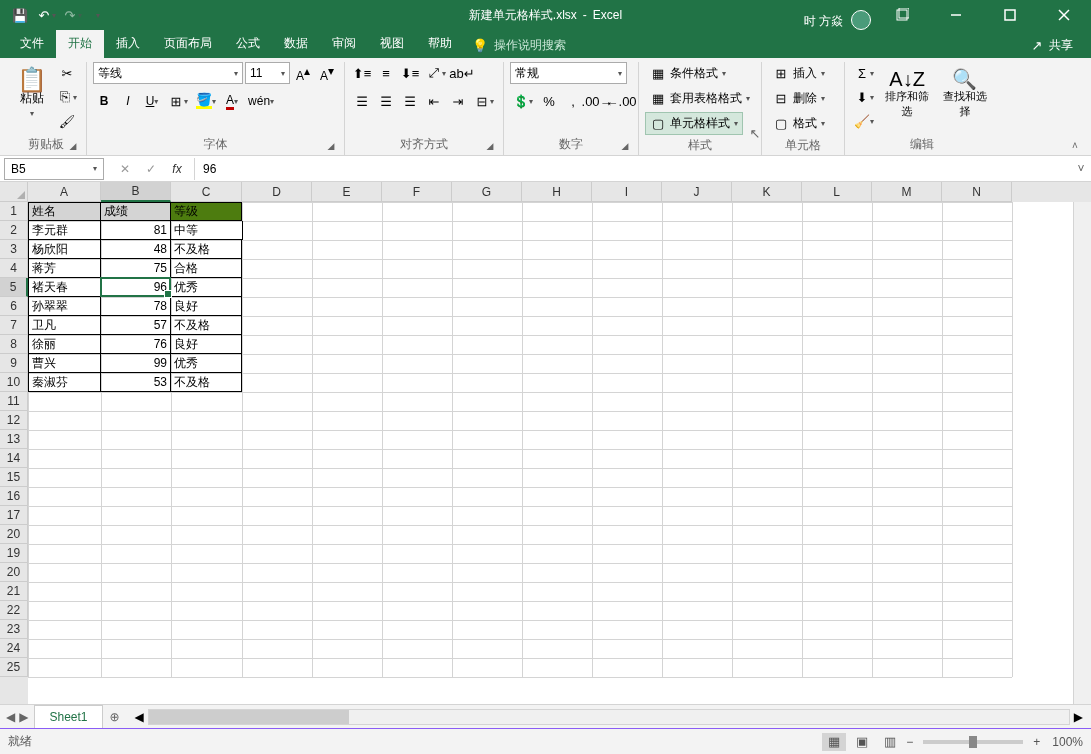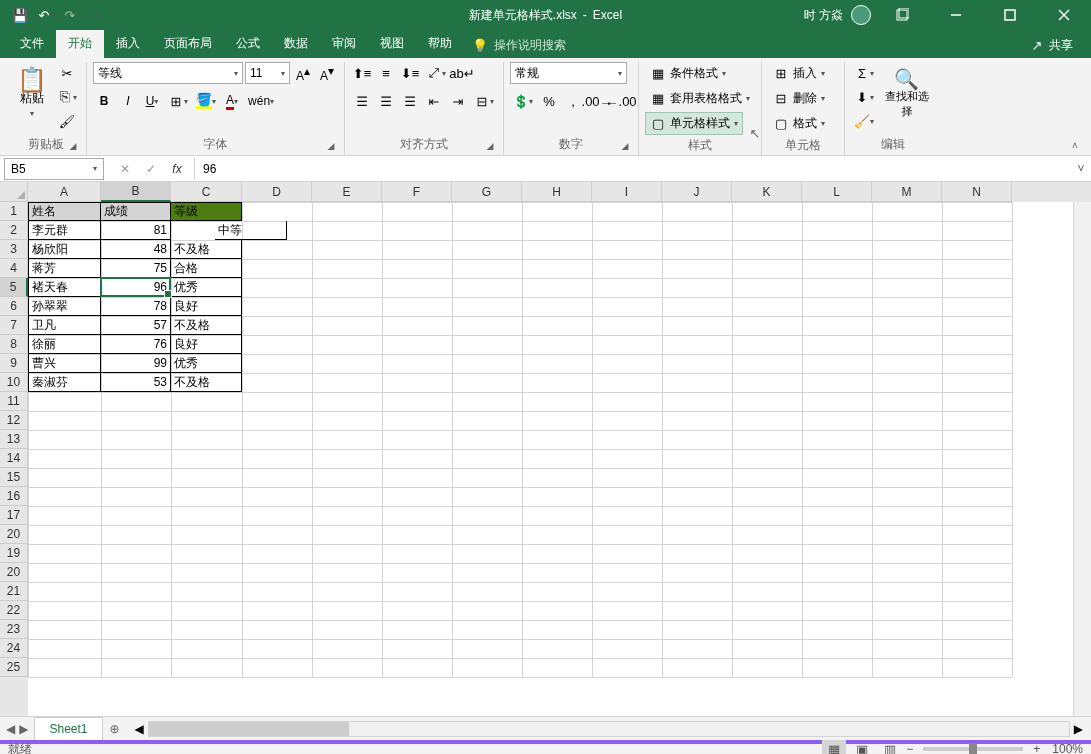--- a/index.html
+++ b/index.html
@@ -1,21 +1,21 @@
 <!DOCTYPE html>
 <html><head>
 <meta charset="utf-8">
 <style>
 *{box-sizing:border-box;margin:0;padding:0;font-family:"Microsoft YaHei",Arial,sans-serif;font-size:12px;user-select:none}
 body{width:1091px;height:754px;background:#fff;overflow:hidden;display:flex;flex-direction:column}
 .titlebar{height:30px;background:#217346;color:#fff;display:flex;align-items:center;position:relative}
 .qat{display:flex;align-items:center;gap:2px;padding-left:8px}
 .qat-btn{width:24px;height:24px;display:flex;align-items:center;justify-content:center;color:#fff}
 .title-center{position:absolute;left:50%;transform:translateX(-50%);display:flex;align-items:center;gap:6px;color:#fff}
-.title-right{margin-left:auto;display:flex;align-items:center;gap:8px;padding-right:4px}
+.title-right{margin-left:auto;display:flex;align-items:flex-end;gap:8px;padding-right:4px}
 .user-circle{width:20px;height:20px;border-radius:50%;background:#4a9b7a;border:1px solid #fff}
 .win-btn{width:46px;height:30px;display:flex;align-items:center;justify-content:center;color:#fff}
 .menubar{height:28px;background:#217346;display:flex;align-items:flex-end;padding-left:8px;color:#fff}
 .menu-item{padding:6px 12px;color:#fff;cursor:pointer}
 .menu-item.active{background:#f3f3f3;color:#217346}
 .menu-right{margin-left:auto;display:flex;align-items:center;padding-right:10px;gap:6px}
 .tell-me{display:flex;align-items:center;gap:6px;color:#c8e6d6;padding:4px 8px}
 .share-btn{display:flex;align-items:center;gap:4px;color:#fff;padding:4px 8px}
 .ribbon{height:98px;background:#f3f3f3;border-bottom:1px solid #d4d4d4;display:flex;padding:4px 6px 0 6px}
 .ribbon-group{display:flex;flex-direction:column;border-right:1px solid #d4d4d4;padding:0 6px;position:relative}
@@ -60,21 +60,21 @@
 .vscroll{position:absolute;right:0;top:20px;bottom:0;width:18px;background:#f0f0f0;border-left:1px solid #d4d4d4}
 
 .sheet-tabs{height:24px;background:#f3f3f3;border-top:1px solid #d4d4d4;display:flex;align-items:center}
 .tab-nav{display:flex;align-items:center;padding:0 6px;gap:4px;color:#666}
 .sheet-tab{height:24px;padding:0 14px;display:flex;align-items:center;background:#fff;border:1px solid #ccc;border-bottom:none;color:#217346}
 .add-sheet{width:24px;height:24px;display:flex;align-items:center;justify-content:center;color:#666}
 .hscroll-area{flex:1;display:flex;align-items:center;padding:0 8px}
 .hscroll{flex:1;height:16px;background:#f0f0f0;border:1px solid #d4d4d4;position:relative;margin:0 4px}
 .hscroll-thumb{position:absolute;left:0;top:0;height:100%;width:200px;background:#cdcdcd}
 
-.statusbar{height:14px;background:#f3f3f3;border-top:4px solid #8b5cf6;display:flex;align-items:center;padding:0 8px;color:#555}
+.statusbar{height:26px;background:#f3f3f3;border-top:1px solid #8b5cf6;display:flex;align-items:center;padding:0 8px;color:#555}
 .sb-right{margin-left:auto;display:flex;align-items:center;gap:4px}
 .view-btn{width:24px;height:18px;display:flex;align-items:center;justify-content:center;border:1px solid transparent}
 .view-btn.active{background:#d4d4d4}
 .zoom-slider{width:100px;height:4px;background:#ccc;position:relative;margin:0 6px}
 .zoom-thumb{position:absolute;left:50%;top:-4px;width:8px;height:12px;background:#888;transform:translateX(-50%)}
 svg{pointer-events:none}
 </style>
 </head>
 <body>
 
@@ -348,20 +348,24 @@
             <span class="dd-arrow">▾</span>
           </div>
         <div class="rb-btn">
             <span class="ico">⬇</span>
             <span class="dd-arrow">▾</span>
           </div>
         <div class="rb-btn">
             <span class="ico">🧹</span>
             <span class="dd-arrow">▾</span>
           </div>
+      </div>
+      <div class="rb-btn-lg" style="width:56px">
+        <span class="ico" style="font-size:20px">A↓Z</span>
+        <span style="font-size:11px;text-align:center">排序和筛选</span>
       </div>
       <div class="rb-btn-lg" style="width:56px">
         <span class="ico" style="font-size:20px">🔍</span>
         <span style="font-size:11px;text-align:center">查找和选择</span>
       </div>
     </div>
     <div class="ribbon-group-label"><span>编辑</span></div>
   </div>
   <div class="collapse-ribbon-btn">˄</div>
 </div>
@@ -477,21 +481,21 @@
         <div style="position: absolute; left: 0px; top: 399px; height: 0px; width: 984px; border-top: 1px solid rgb(212, 212, 212);"></div>
         <div style="position: absolute; left: 0px; top: 418px; height: 0px; width: 984px; border-top: 1px solid rgb(212, 212, 212);"></div>
         <div style="position: absolute; left: 0px; top: 437px; height: 0px; width: 984px; border-top: 1px solid rgb(212, 212, 212);"></div>
         <div style="position: absolute; left: 0px; top: 456px; height: 0px; width: 984px; border-top: 1px solid rgb(212, 212, 212);"></div>
         <div style="position: absolute; left: 0px; top: 475px; height: 0px; width: 984px; border-top: 1px solid rgb(212, 212, 212);"></div>
         <div class="cell" style="left: 0px; top: 0px; width: 73px; border-width: 1px; border-style: solid; border-color: rgb(0, 0, 0); background: rgb(212, 212, 212);">姓名</div>
         <div class="cell" style="left: 73px; top: 0px; width: 70px; border-right: 1px solid rgb(0, 0, 0); border-bottom: 1px solid rgb(0, 0, 0); border-top: 1px solid rgb(0, 0, 0); background: rgb(212, 212, 212);">成绩</div>
         <div class="cell" style="left: 143px; top: 0px; width: 71px; border-right: 1px solid rgb(0, 0, 0); border-bottom: 1px solid rgb(0, 0, 0); border-top: 1px solid rgb(0, 0, 0); background: #4d7c0f;">等级</div>
         <div class="cell" style="left: 0px; top: 19px; width: 73px; border-right: 1px solid rgb(0, 0, 0); border-bottom: 1px solid rgb(0, 0, 0); border-left: 1px solid rgb(0, 0, 0);">李元群</div>
         <div class="cell right" style="left: 73px; top: 19px; width: 70px; border-right: 1px solid rgb(0, 0, 0); border-bottom: 1px solid rgb(0, 0, 0);">81</div>
-        <div class="cell" style="left: 143px; top: 19px; width: 72px; border-right: 1px solid rgb(0, 0, 0); border-bottom: 1px solid rgb(0, 0, 0); margin-left: 44px;">中等</div>
+        <div class="cell" style="left: 143px; top: 19px; width: 72px; border-right: 1px solid rgb(0, 0, 0); border-bottom: 1px solid rgb(0, 0, 0);">中等</div>
         <div class="cell" style="left: 0px; top: 38px; width: 73px; border-right: 1px solid rgb(0, 0, 0); border-bottom: 1px solid rgb(0, 0, 0); border-left: 1px solid rgb(0, 0, 0);">杨欣阳</div>
         <div class="cell right" style="left: 73px; top: 38px; width: 70px; border-right: 1px solid rgb(0, 0, 0); border-bottom: 1px solid rgb(0, 0, 0);">48</div>
         <div class="cell" style="left: 143px; top: 38px; width: 71px; border-right: 1px solid rgb(0, 0, 0); border-bottom: 1px solid rgb(0, 0, 0);">不及格</div>
         <div class="cell" style="left: 0px; top: 57px; width: 73px; border-right: 1px solid rgb(0, 0, 0); border-bottom: 1px solid rgb(0, 0, 0); border-left: 1px solid rgb(0, 0, 0);">蒋芳</div>
         <div class="cell right" style="left: 73px; top: 57px; width: 70px; border-right: 1px solid rgb(0, 0, 0); border-bottom: 1px solid rgb(0, 0, 0);">75</div>
         <div class="cell" style="left: 143px; top: 57px; width: 71px; border-right: 1px solid rgb(0, 0, 0); border-bottom: 1px solid rgb(0, 0, 0);">合格</div>
         <div class="cell" style="left: 0px; top: 76px; width: 73px; border-right: 1px solid rgb(0, 0, 0); border-bottom: 1px solid rgb(0, 0, 0); border-left: 1px solid rgb(0, 0, 0);">褚天春</div>
         <div class="cell right" style="left: 73px; top: 76px; width: 70px; border-right: 1px solid rgb(0, 0, 0); border-bottom: 1px solid rgb(0, 0, 0);">96</div>
         <div class="cell" style="left: 143px; top: 76px; width: 71px; border-right: 1px solid rgb(0, 0, 0); border-bottom: 1px solid rgb(0, 0, 0);">优秀</div>
         <div class="cell" style="left: 0px; top: 95px; width: 73px; border-right: 1px solid rgb(0, 0, 0); border-bottom: 1px solid rgb(0, 0, 0); border-left: 1px solid rgb(0, 0, 0);">孙翠翠</div>

